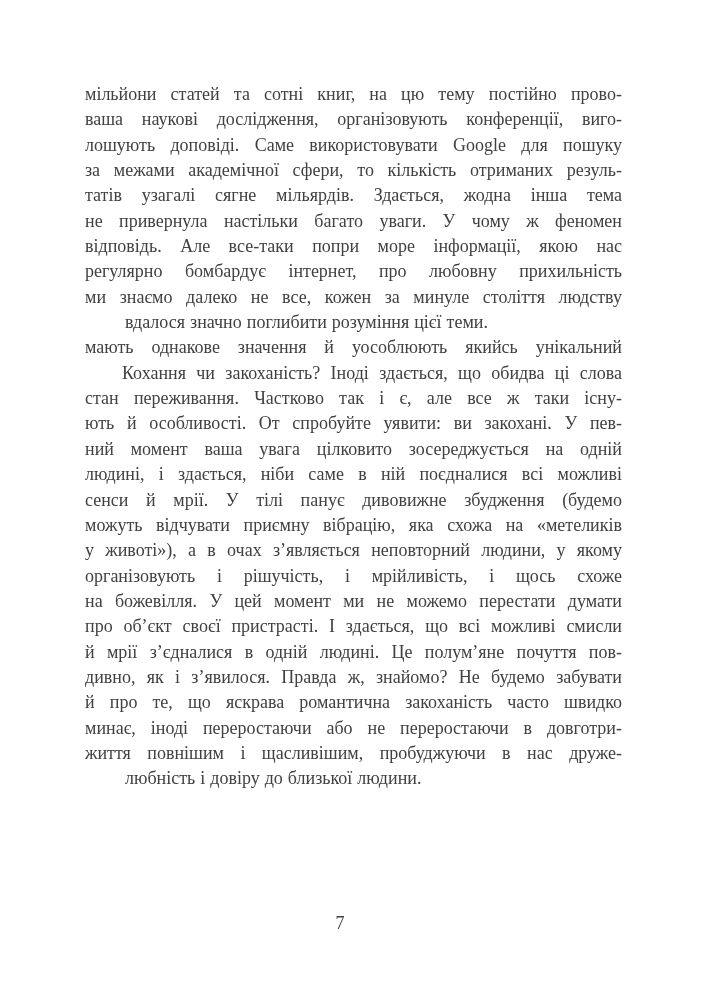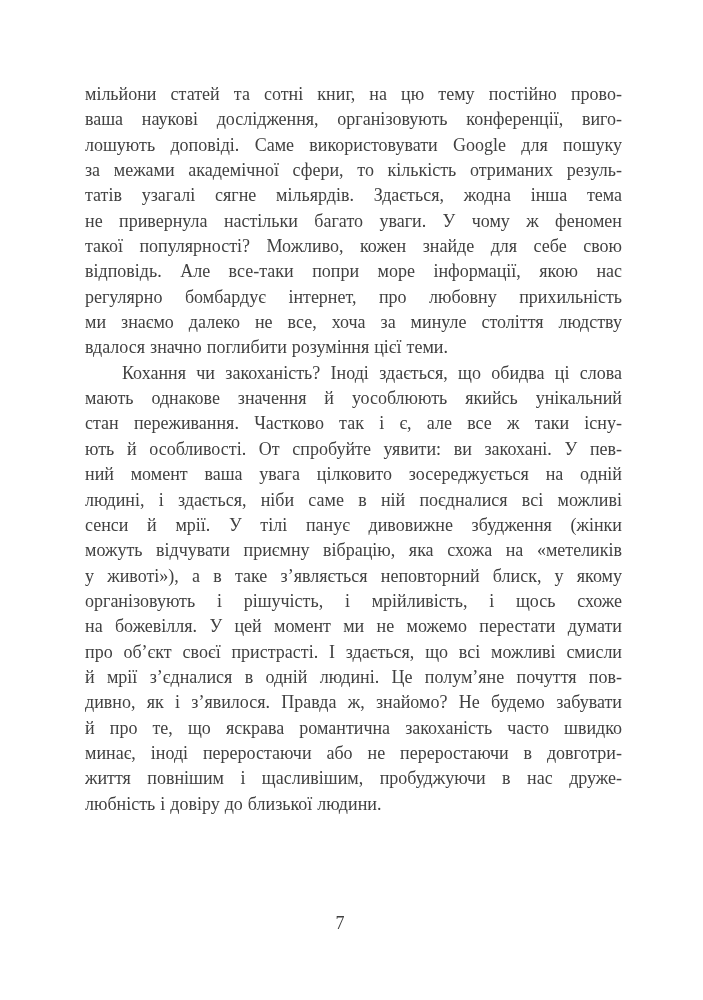--- a/index.html
+++ b/index.html
@@ -33,20 +33,21 @@
     text-align: justify;
     text-align-last: justify;
     overflow: hidden;
     word-spacing: 0.5px;
   }
   .line.first-indent {
     padding-left: 37px;
   }
   .line.para-end {
     text-align-last: left;
+    margin-left: 40px;
   }
   .page-number {
     position: absolute;
     left: 85px;
     top: 910px;
     width: 510px;
     text-align: center;
     color: #3f3f3f;
     font-size: 18px;
     line-height: 26px;
@@ -58,37 +59,36 @@
 <div class="page">
   <div class="text-block">
 
     <div class="para">
       <div class="line">мільйони статей та сотні книг, на цю тему постійно прово-</div>
       <div class="line">ваша наукові дослідження, організовують конференції, виго-</div>
       <div class="line">лошують доповіді. Саме використовувати Google для пошуку</div>
       <div class="line">за межами академічної сфери, то кількість отриманих резуль-</div>
       <div class="line">татів узагалі сягне мільярдів. Здається, жодна інша тема</div>
       <div class="line">не привернула настільки багато уваги. У чому ж феномен</div>
-      <div class="line">такої популярності? Можливо, кожен знайде для себе свою</div>
       <div class="line">відповідь. Але все-таки попри море інформації, якою нас</div>
       <div class="line">регулярно бомбардує інтернет, про любовну прихильність</div>
-      <div class="line">ми знаємо далеко не все, хоча за минуле століття людству</div>
+      <div class="line">ми знаємо далеко не все, кожен за минуле століття людству</div>
       <div class="line para-end">вдалося значно поглибити розуміння цієї теми.</div>
     </div>
 
     <div class="para">
+      <div class="line">мають однакове значення й уособлюють якийсь унікальний</div>
       <div class="line first-indent">Кохання чи закоханість? Іноді здається, що обидва ці слова</div>
-      <div class="line">мають однакове значення й уособлюють якийсь унікальний</div>
       <div class="line">стан переживання. Частково так і є, але все ж таки існу-</div>
       <div class="line">ють й особливості. От спробуйте уявити: ви закохані. У пев-</div>
       <div class="line">ний момент ваша увага цілковито зосереджується на одній</div>
       <div class="line">людині, і здається, ніби саме в ній поєдналися всі можливі</div>
-      <div class="line">сенси й мрії. У тілі панує дивовижне збудження (жінки</div>
+      <div class="line">сенси й мрії. У тілі панує дивовижне збудження (будемо</div>
       <div class="line">можуть відчувати приємну вібрацію, яка схожа на «метеликів</div>
-      <div class="line">у животі»), а в таке з’являється неповторний блиск, у якому</div>
+      <div class="line">у животі»), а в очах з’являється неповторний людини, у якому</div>
       <div class="line">організовують і рішучість, і мрійливість, і щось схоже</div>
       <div class="line">на божевілля. У цей момент ми не можемо перестати думати</div>
       <div class="line">про об’єкт своєї пристрасті. І здається, що всі можливі смисли</div>
       <div class="line">й мрії з’єдналися в одній людині. Це полум’яне почуття пов-</div>
       <div class="line">дивно, як і з’явилося. Правда ж, знайомо? Не будемо забувати</div>
       <div class="line">й про те, що яскрава романтична закоханість часто швидко</div>
       <div class="line">минає, іноді переростаючи або не переростаючи в довготри-</div>
       <div class="line">життя повнішим і щасливішим, пробуджуючи в нас друже-</div>
       <div class="line para-end">любність і довіру до близької людини.</div>
     </div>

